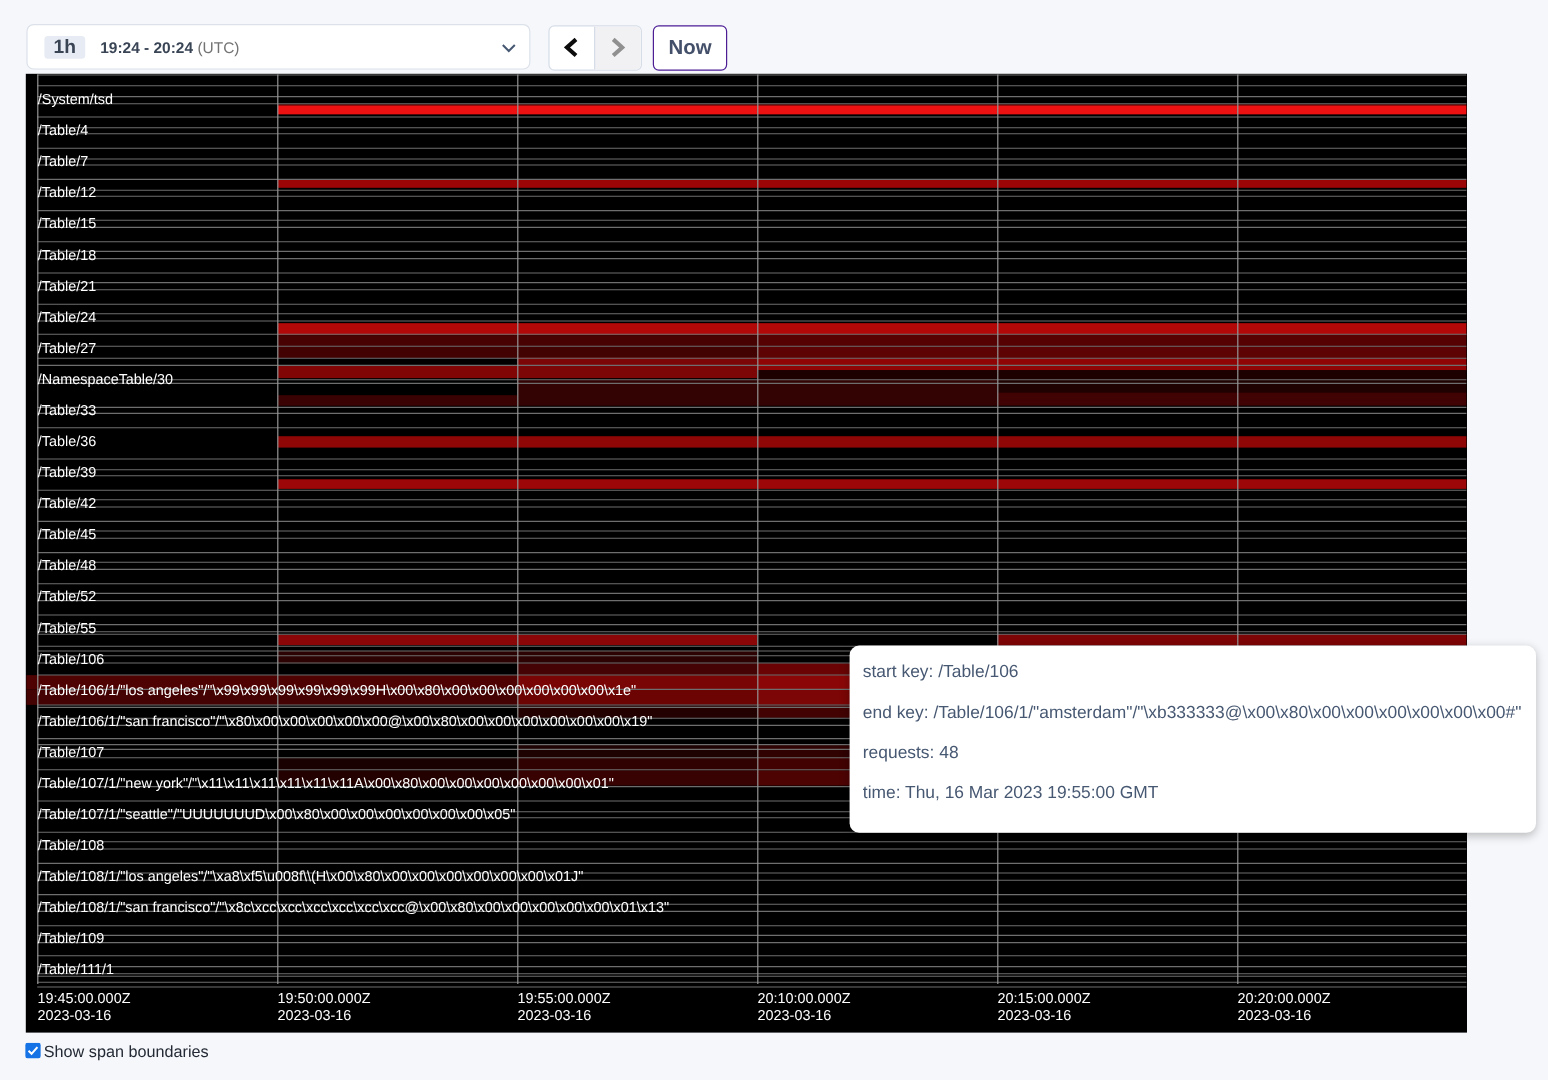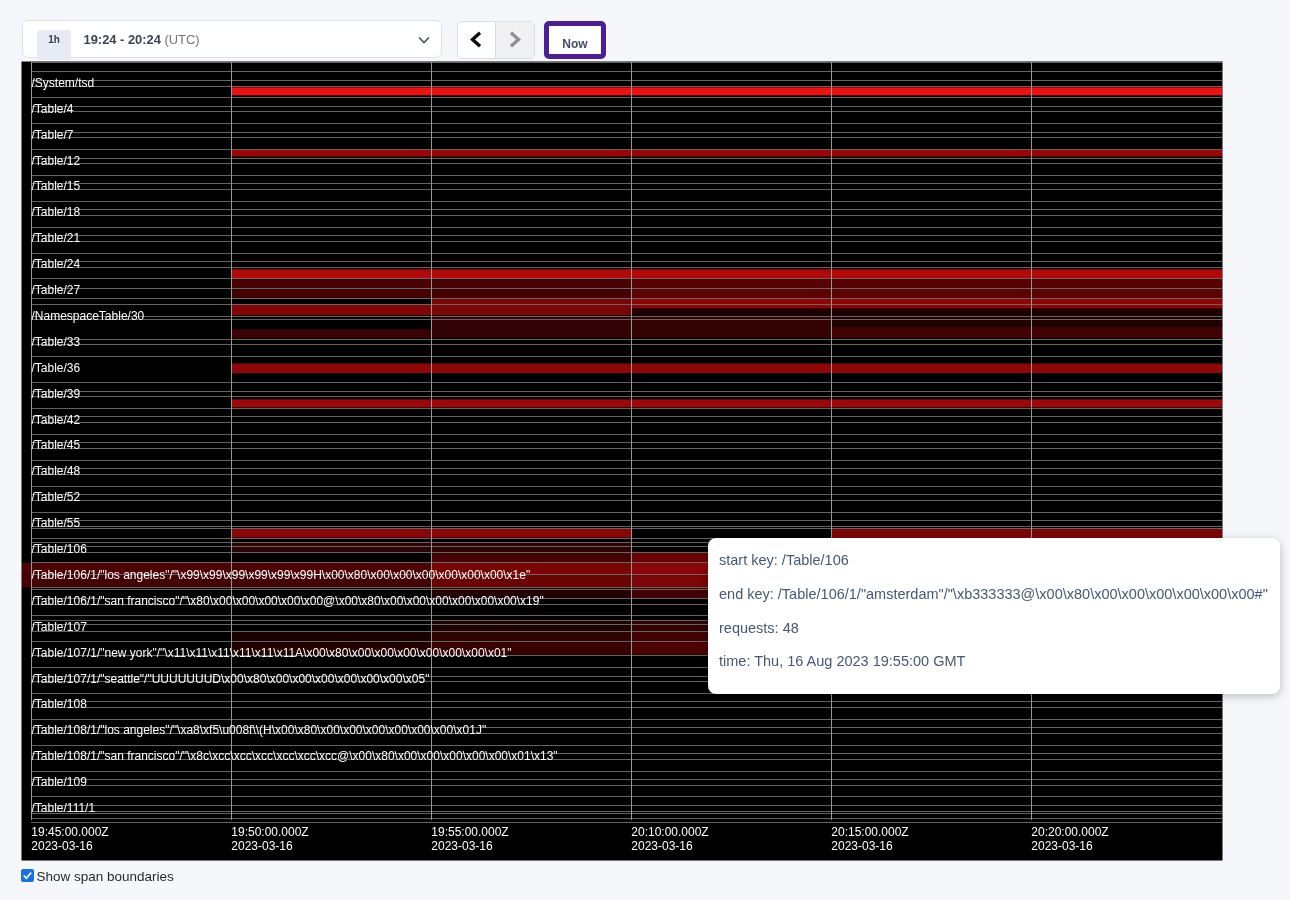--- a/index.html
+++ b/index.html
@@ -90,39 +90,39 @@
 <text x="431.3" y="849.9">2023-03-16</text>
 <text x="631.3" y="835.5">20:10:00.000Z</text>
 <text x="631.3" y="849.9">2023-03-16</text>
 <text x="831.3" y="835.5">20:15:00.000Z</text>
 <text x="831.3" y="849.9">2023-03-16</text>
 <text x="1031.3" y="835.5">20:20:00.000Z</text>
 <text x="1031.3" y="849.9">2023-03-16</text>
 </g>
 </svg>
 <div class="abs" style="left:22px;top:20px;width:420px;height:38px;background:#fff;border:1px solid #dce1ea;border-radius:6px;"></div>
-<div class="abs" style="left:37px;top:29.5px;width:34px;height:30px;background:#e7ebf3;border-radius:3px;color:#394455;font-size:10px;font-weight:bold;text-align:center;line-height:19px;">1h</div>
+<div class="abs" style="left:37px;top:29.5px;width:34px;height:19px;background:#e7ebf3;border-radius:3px;color:#394455;font-size:16px;font-weight:bold;text-align:center;line-height:19px;">1h</div>
 <div class="abs" style="left:83.5px;top:31.5px;color:#394455;font-size:12.9px;font-weight:bold;">19:24 - 20:24 <span style="font-weight:normal;color:#737373;">(UTC)</span></div>
 <svg class="abs" style="left:417px;top:35px" width="14" height="10" viewBox="0 0 14 10">
     <path d="M2 2.5 L7 7.5 L12 2.5" stroke="#475872" stroke-width="1.7" fill="none"></path>
   </svg>
 <div class="abs" style="left:456.5px;top:20.5px;width:78px;height:38px;border:1px solid #d6dce8;border-radius:5px;background:#fff;overflow:hidden;">
   <div style="position:absolute;right:0;top:0;width:39px;height:38px;background:#f1f1f3;border-left:1px solid #d6dce8;"></div>
 </div>
 <svg class="abs" style="left:470px;top:31px" width="12" height="17" viewBox="0 0 12 17">
     <path d="M10 1.8 L2.5 8.5 L10 15.2" stroke="#0c0c0c" stroke-width="3.4" fill="none"></path>
   </svg>
 <svg class="abs" style="left:509px;top:31px" width="12" height="17" viewBox="0 0 12 17">
     <path d="M2 1.8 L9.5 8.5 L2 15.2" stroke="#909090" stroke-width="3.4" fill="none"></path>
   </svg>
-<div class="abs" style="left:544px;top:20.5px;width:62px;height:38px;background:#fff;border:5px solid #4c1d95;border-radius:5px;color:#44506a;font-size:12px;font-weight:bold;text-align:center;line-height:36px;">Now</div>
+<div class="abs" style="left:544px;top:20.5px;width:62px;height:38px;background:#fff;border:1px solid #4c1d95;border-radius:5px;color:#44506a;font-size:17px;font-weight:bold;text-align:center;line-height:36px;">Now</div>
 <div class="abs" style="left:708px;top:537.5px;width:572px;height:156px;background:#fff;border-radius:8px;box-shadow:0 2px 8px rgba(0,0,0,0.25);"></div>
 <div class="abs" style="left:719px;top:537.5px;width:561px;color:#475872;font-size:14.5px;">
   <div style="position:absolute;top:14.5px;text-align:right;">start key: /Table/106</div>
   <div style="position:absolute;top:48px;white-space:nowrap;">end key: /Table/106/1/"amsterdam"/"\xb333333@\x00\x80\x00\x00\x00\x00\x00\x00#"</div>
   <div style="position:absolute;top:82px;">requests: 48</div>
-  <div style="position:absolute;top:115px;">time: Thu, 16 Aug 2023 19:55:00 GMT</div>
+  <div style="position:absolute;top:115px;">time: Thu, 16 Mar 2023 19:55:00 GMT</div>
 </div>
 <svg class="abs" style="left:21px;top:869px" width="13" height="13" viewBox="0 0 13 13">
     <rect x="0" y="0" width="13" height="13" rx="2" fill="#1673e6"></rect>
     <path d="M2.8 6.7 L5.3 9.2 L10.2 3.6" stroke="#fff" stroke-width="1.7" fill="none"></path>
   </svg>
 <div class="abs" style="left:36.5px;top:868.5px;color:#242a35;font-size:13.5px;">Show span boundaries</div>
 
 </body></html>

